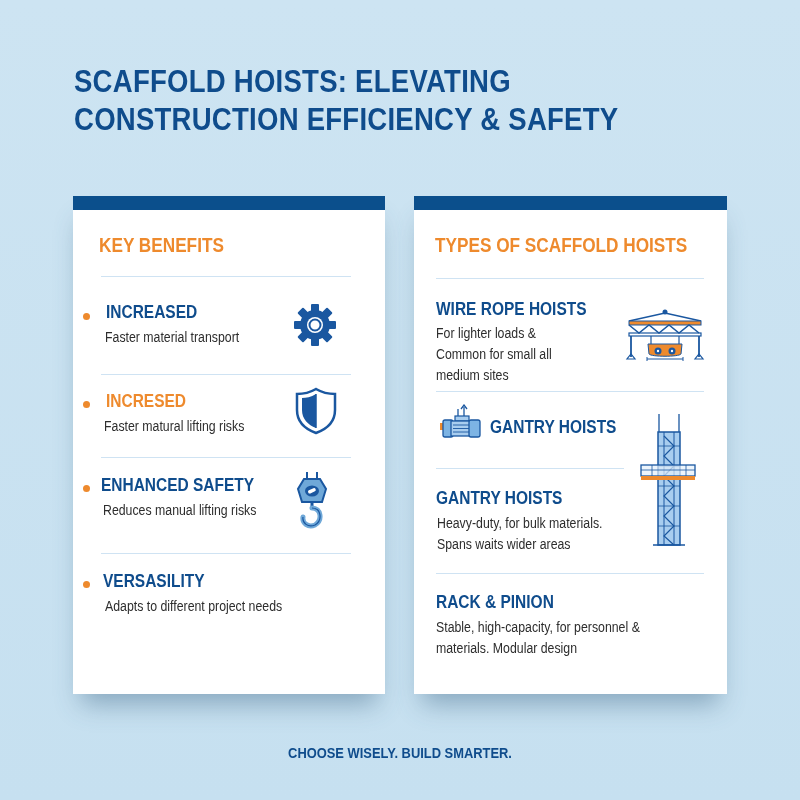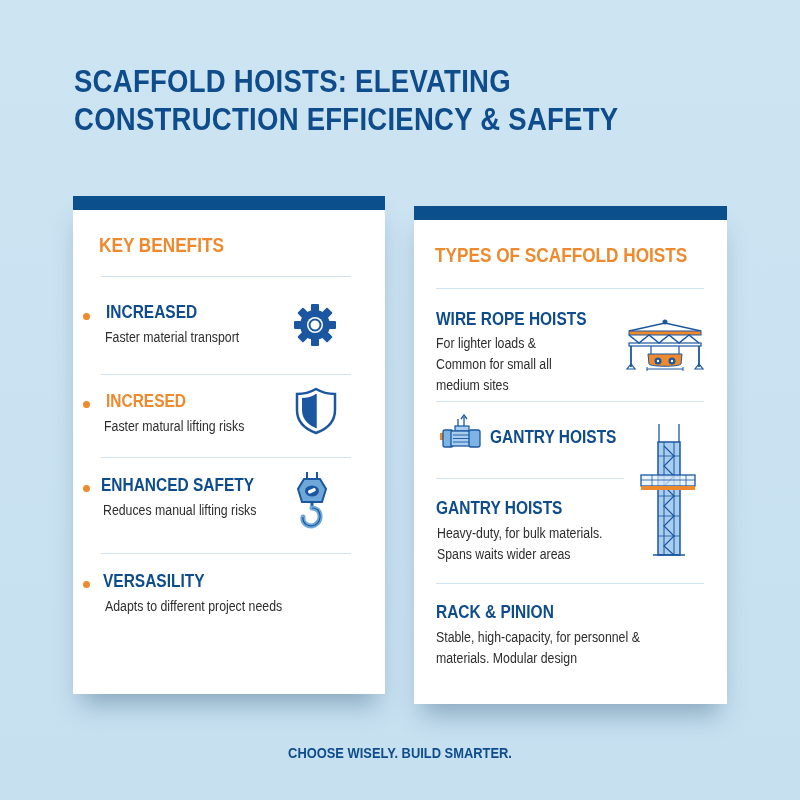--- a/index.html
+++ b/index.html
@@ -13,21 +13,21 @@
     position: absolute; left: 74px; top: 62px; width: 680px;
     color: #0f4c8c; font-weight: 700; font-size: 32px; line-height: 38px;
     letter-spacing: 0.3px; transform: scaleX(0.86); transform-origin: left top;
     white-space: nowrap;
   }
   .card {
     position: absolute; top: 196px; height: 498px; background: #ffffff;
     box-shadow: 0 18px 24px -8px rgba(60, 100, 130, 0.45);
   }
   .card-left { left: 73px; width: 312px; }
-  .card-right { left: 414px; width: 313px; margin-top: 10px; }
+  .card-right { left: 414px; width: 313px; }
   .card-bar { height: 14px; background: #0b4f8c; }
   .section-title {
     position: absolute; color: #ee8a2d; font-weight: 700; font-size: 20px;
     transform: scaleX(0.86); transform-origin: left top; white-space: nowrap;
   }
   .divider { position: absolute; height: 1px; background: #cfe3f3; }
   .bullet {
     position: absolute; width: 7px; height: 7px; border-radius: 50%; background: #ee8a2d;
   }
   .item-title {

